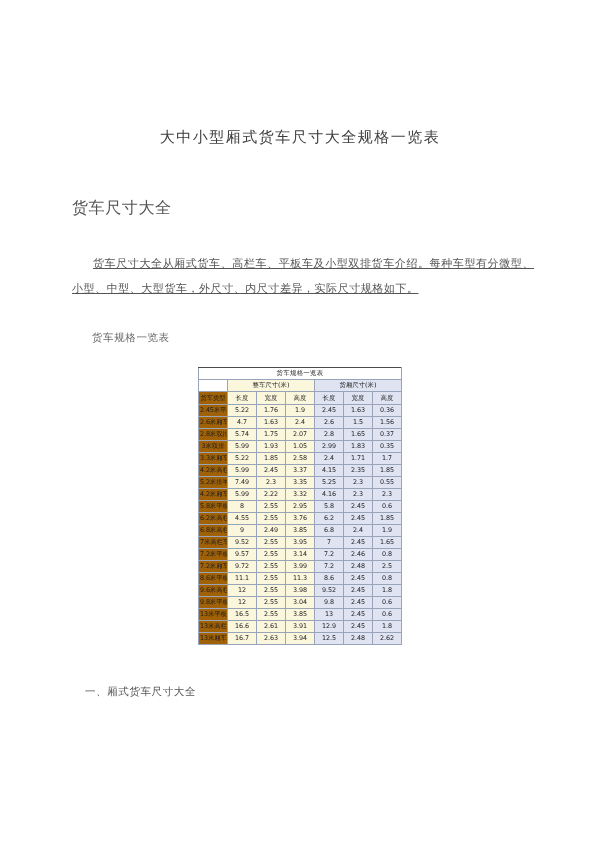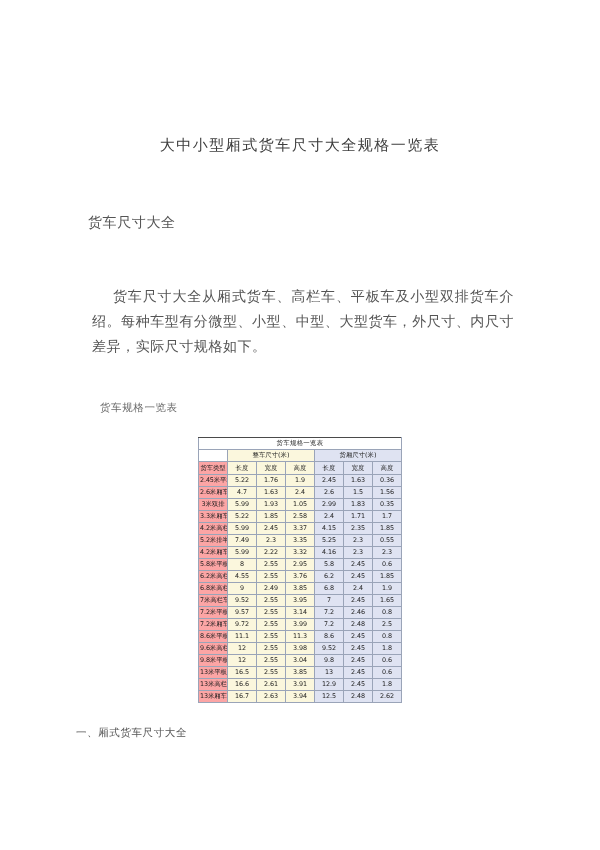--- a/index.html
+++ b/index.html
@@ -12,67 +12,68 @@
     height: 850px;
     font-family: "DejaVu Serif", "Liberation Serif", serif;
     color: #4a4a4a;
     position: relative;
     overflow: hidden;
   }
   .page {
     width: 600px;
     height: 850px;
     box-sizing: border-box;
-    padding: 8px;
+    padding: 0;
     position: relative;
   }
   .doc-title {
     text-align: center;
     font-size: 15px;
     color: #3d3d3d;
     letter-spacing: 1.5px;
     margin: 0;
     padding-top: 128px;
     font-weight: normal;
     font-family: "DejaVu Serif", "Liberation Serif", serif;
   }
   .section-heading {
-    font-size: 14px;
+    font-size: 16px;
     color: #555;
     letter-spacing: 0.6px;
-    margin: 12px;
+    margin: 4px;
     padding-left: 68px;
     font-weight: normal;
   }
   .heading-1 { padding-top: 47px; }
   .body-para {
-    font-size: 14px;
+    font-size: 11px;
     color: #555;
     line-height: 25px;
     letter-spacing: 0.55px;
-    margin: 16px;
+    margin: 4px;
     padding: 0 62px 0 68px;
     text-indent: 21px;
     text-align: justify;
+    text-decoration: underline;
   }
   .para-block { padding-top: 24px; }
   .caption-heading {
     font-size: 10.5px;
     color: #6a6a6a;
     letter-spacing: 0.6px;
     margin: 0;
     padding-left: 92px;
     padding-top: 26px;
     font-weight: normal;
   }
   .tail-heading {
     font-size: 10.5px;
     color: #555;
     letter-spacing: 0.6px;
-    margin: 0;
+    margin: 17px;
     padding-left: 68px;
     padding-top: 23px;
     font-weight: normal;
   }
 
   
   .table-wrap {
     margin: 0;
     padding-top: 22px;
     display: flex;
@@ -105,21 +106,21 @@
     font-size: 6.6px;
     letter-spacing: 0.3px;
     height: 12px;
   }
   .grp-blank { background: #ffffff !important; }
   .grp-a { background: #fbf7dd; }
   .grp-b { background: #dfe3f2; }
   .col-type {
     text-align: left;
     padding-left: 1.5px;
-    background: #fca5a5;
+    background: #a16207;
     letter-spacing: -0.1px;
   }
   .hdr-row td { height: 11.5px; }
   tr.r-type td { height: 11.5px; }
   .w-type { width: 46px; }
   .w-num  { width: 26.3px; }
 </style>
 </head>
 <body>
 
@@ -167,20 +168,29 @@
           <tr>
             <td class="col-type w-type">2.6米厢车</td>
             <td class="grp-a w-num">4.7</td>
             <td class="grp-a w-num">1.63</td>
             <td class="grp-a w-num">2.4</td>
             <td class="grp-b w-num">2.6</td>
             <td class="grp-b w-num">1.5</td>
             <td class="grp-b w-num">1.56</td>
           </tr>
           <tr>
+            <td class="col-type w-type">2.8米双排</td>
+            <td class="grp-a w-num">5.74</td>
+            <td class="grp-a w-num">1.75</td>
+            <td class="grp-a w-num">2.07</td>
+            <td class="grp-b w-num">2.8</td>
+            <td class="grp-b w-num">1.65</td>
+            <td class="grp-b w-num">0.37</td>
+          </tr>
+          <tr>
             <td class="col-type w-type">3米双排</td>
             <td class="grp-a w-num">5.99</td>
             <td class="grp-a w-num">1.93</td>
             <td class="grp-a w-num">1.05</td>
             <td class="grp-b w-num">2.99</td>
             <td class="grp-b w-num">1.83</td>
             <td class="grp-b w-num">0.35</td>
           </tr>
           <tr>
             <td class="col-type w-type">3.3米厢车</td>

